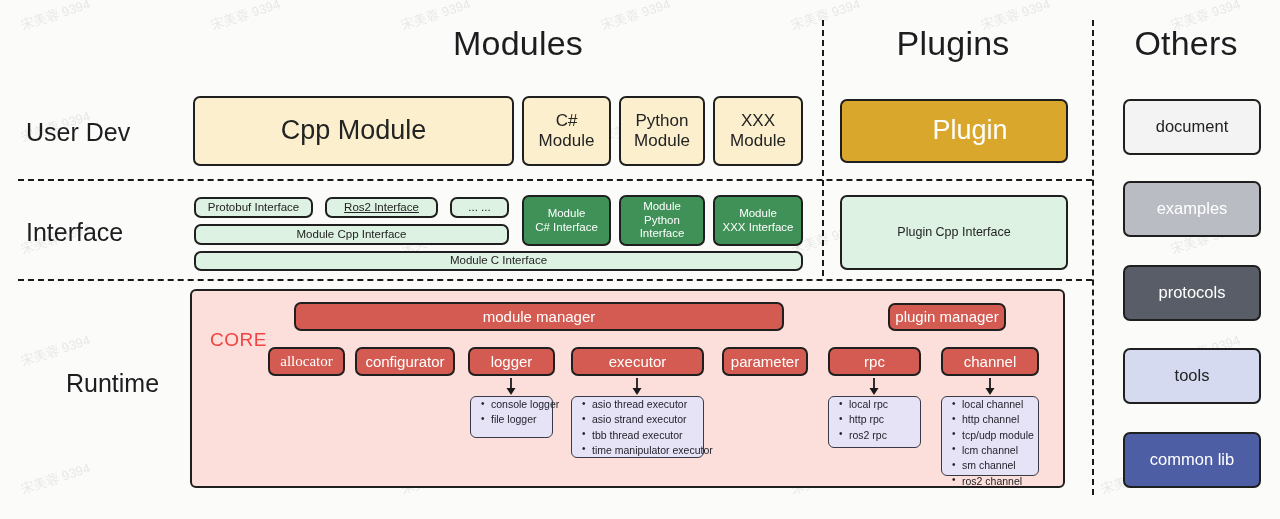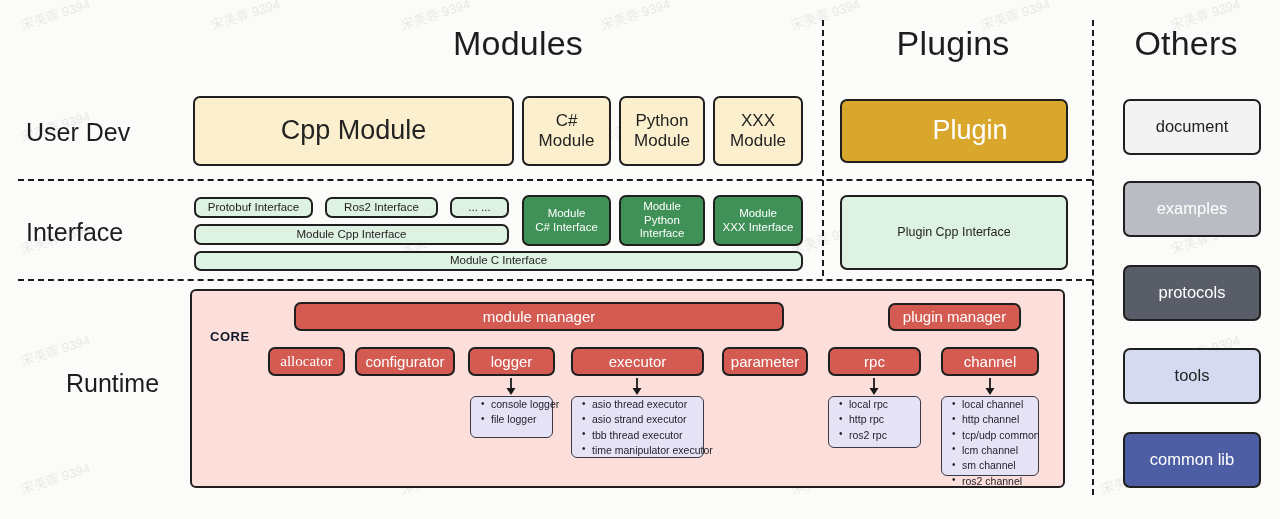--- a/index.html
+++ b/index.html
@@ -79,23 +79,23 @@
   .t-big    { font-size: 27px; }
   .t-mid    { font-size: 17px; }
   .t-small  { font-size: 11.5px; }
   .t-sm2    { font-size: 12.5px; }
   .t-other  { font-size: 16.5px; }
   .t-redbox { font-size: 15px; }
 
   
   .corelabel {
     position: absolute;
-    font-size: 13px;
-    font-weight: bold;
-    color: #0f172a;
+    font-size: 19px;
+    font-weight: normal;
+    color: #ef4444;
     letter-spacing: .5px;
   }
 
   
   .detailbox {
     position: absolute;
     box-sizing: border-box;
     border: 1.6px solid #3a3a46;
     border-radius: 6px;
     background: #e6e3f7;
@@ -188,41 +188,41 @@
   <div class="node c-module t-mid" style="left:522px; top:96px; width:89px; height:70px;">C#
 Module</div>
   <div class="node c-module t-mid" style="left:619px; top:96px; width:86px; height:70px;">Python
 Module</div>
   <div class="node c-module t-mid" style="left:713px; top:96px; width:90px; height:70px;">XXX
 Module</div>
 
   <div class="node c-plugin t-big" style="left:840px; top:99px; width:228px; height:64px;">Plugin</div>
 
   <div class="node c-iface t-small" style="left:194px; top:197px; width:119px; height:21px;">Protobuf Interface</div>
-  <div class="node c-iface t-small" style="left:325px; top:197px; width:113px; height:21px;">Ros2 Interface</div>
+  <div class="node c-iface t-small" style="left:325px; top:197px; width:113px; height:21px;text-decoration:underline;">Ros2 Interface</div>
   <div class="node c-iface t-small" style="left:450px; top:197px; width:59px; height:21px;">... ...</div>
 
   <div class="node c-iface t-small" style="left:194px; top:224px; width:315px; height:21px;">Module Cpp Interface</div>
 
   <div class="node c-iface t-small" style="left:194px; top:251px; width:609px; height:20px;">Module C Interface</div>
 
   <div class="node c-ifacedk t-small" style="left:522px; top:195px; width:89px; height:51px;">Module
 C# Interface</div>
   <div class="node c-ifacedk t-small" style="left:619px; top:195px; width:86px; height:51px;">Module
 Python Interface</div>
   <div class="node c-ifacedk t-small" style="left:713px; top:195px; width:90px; height:51px;">Module
 XXX Interface</div>
 
   <div class="node c-iface t-sm2" style="left:840px; top:195px; width:228px; height:75px;">Plugin Cpp Interface</div>
 
   <div class="node c-core" style="left:190px; top:289px; width:875px; height:199px; border-radius:6px;"></div>
   <div class="corelabel" style="left:210px; top:329px;">CORE</div>
 
   <div class="node c-red t-redbox" style="left:294px; top:302px; width:490px; height:29px;">module manager</div>
-  <div class="node c-red t-redbox" style="left:888px; top:303px; width:133px; height:28px;">plugin manager</div>
+  <div class="node c-red t-redbox" style="left:888px; top:303px; width:118px; height:28px;">plugin manager</div>
 
   <div class="node c-red t-redbox" style="left:268px; top:347px; width:77px; height:29px;font-family:Liberation Serif, serif;">allocator</div>
   <div class="node c-red t-redbox" style="left:355px; top:347px; width:100px; height:29px;">configurator</div>
   <div class="node c-red t-redbox" style="left:468px; top:347px; width:87px; height:29px;">logger</div>
   <div class="node c-red t-redbox" style="left:571px; top:347px; width:133px; height:29px;">executor</div>
   <div class="node c-red t-redbox" style="left:722px; top:347px; width:86px; height:29px;">parameter</div>
   <div class="node c-red t-redbox" style="left:828px; top:347px; width:93px; height:29px;">rpc</div>
   <div class="node c-red t-redbox" style="left:941px; top:347px; width:98px; height:29px;">channel</div>
 
   <svg class="arrow" style="left:504px; top:378px;" viewBox="0 0 14 18">
@@ -263,21 +263,21 @@
       <li>local rpc</li>
       <li>http rpc</li>
       <li>ros2 rpc</li>
     </ul>
   </div>
 
   <div class="detailbox" style="left:941px; top:396px; width:98px; height:80px;">
     <ul>
       <li>local channel</li>
       <li>http channel</li>
-      <li>tcp/udp common</li>
+      <li>tcp/udp module</li>
       <li>lcm channel</li>
       <li>sm channel</li>
       <li>ros2 channel</li>
     </ul>
   </div>
 
   <div class="node c-doc t-other" style="left:1123px; top:99px; width:138px; height:56px;">document</div>
   <div class="node c-examples t-other" style="left:1123px; top:181px; width:138px; height:56px;">examples</div>
   <div class="node c-proto t-other" style="left:1123px; top:265px; width:138px; height:56px;">protocols</div>
   <div class="node c-tools t-other" style="left:1123px; top:348px; width:138px; height:56px;">tools</div>

